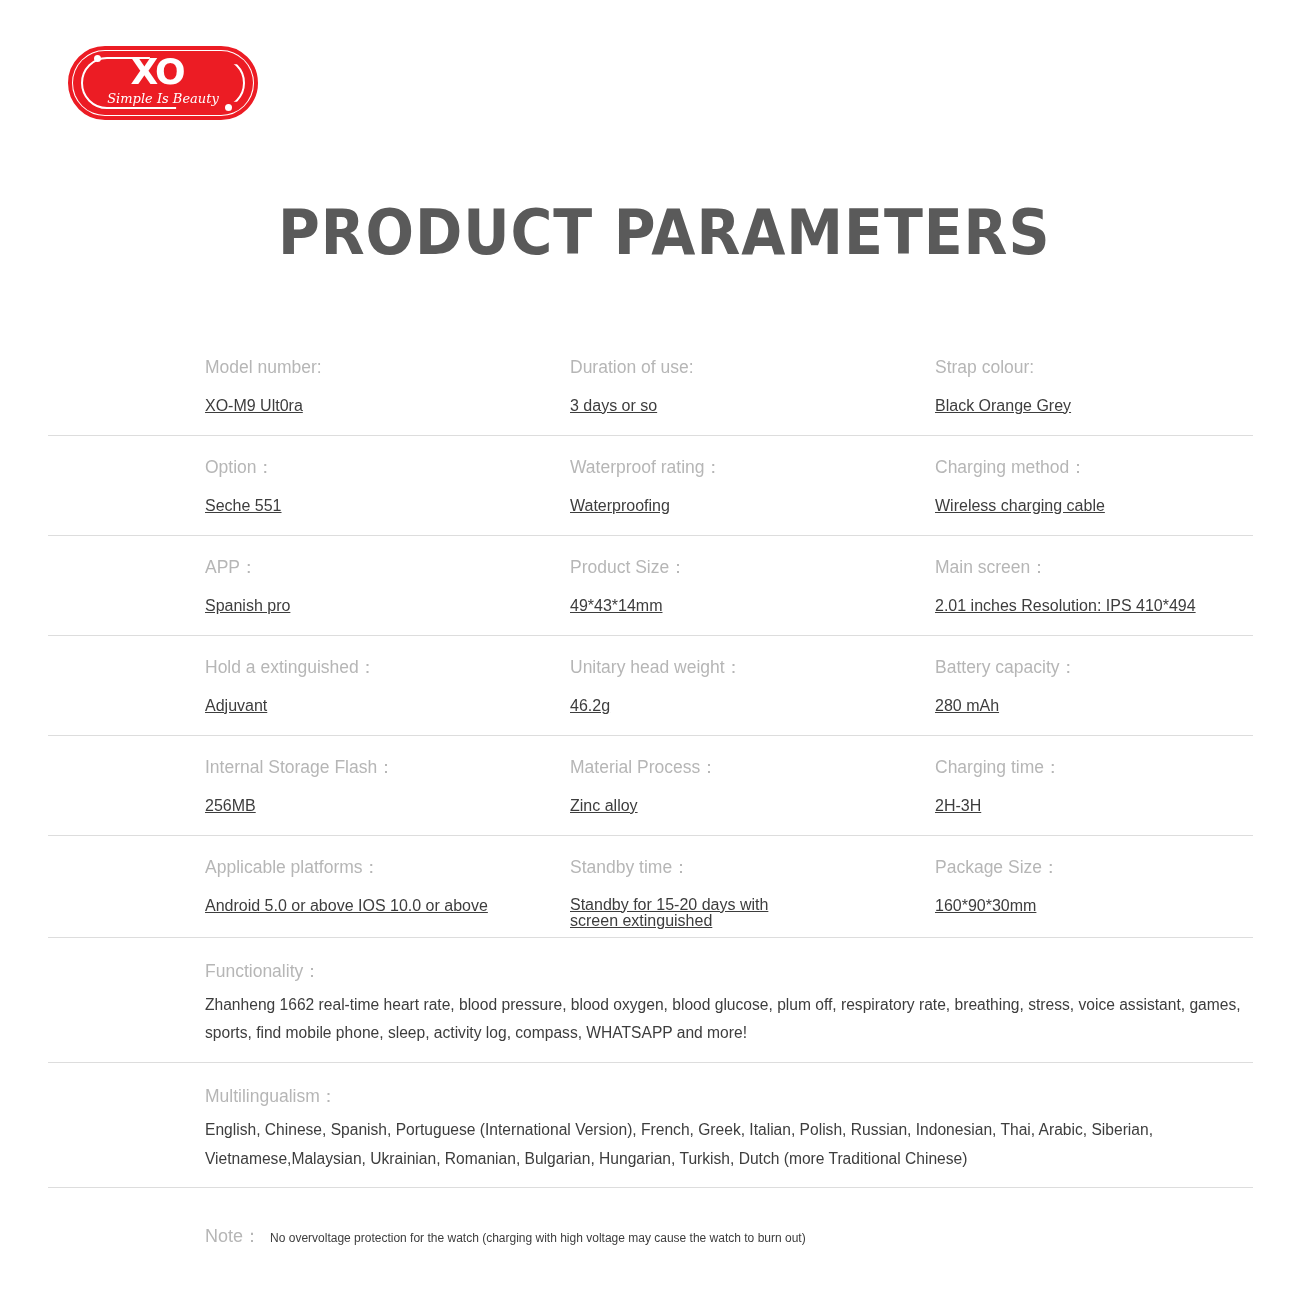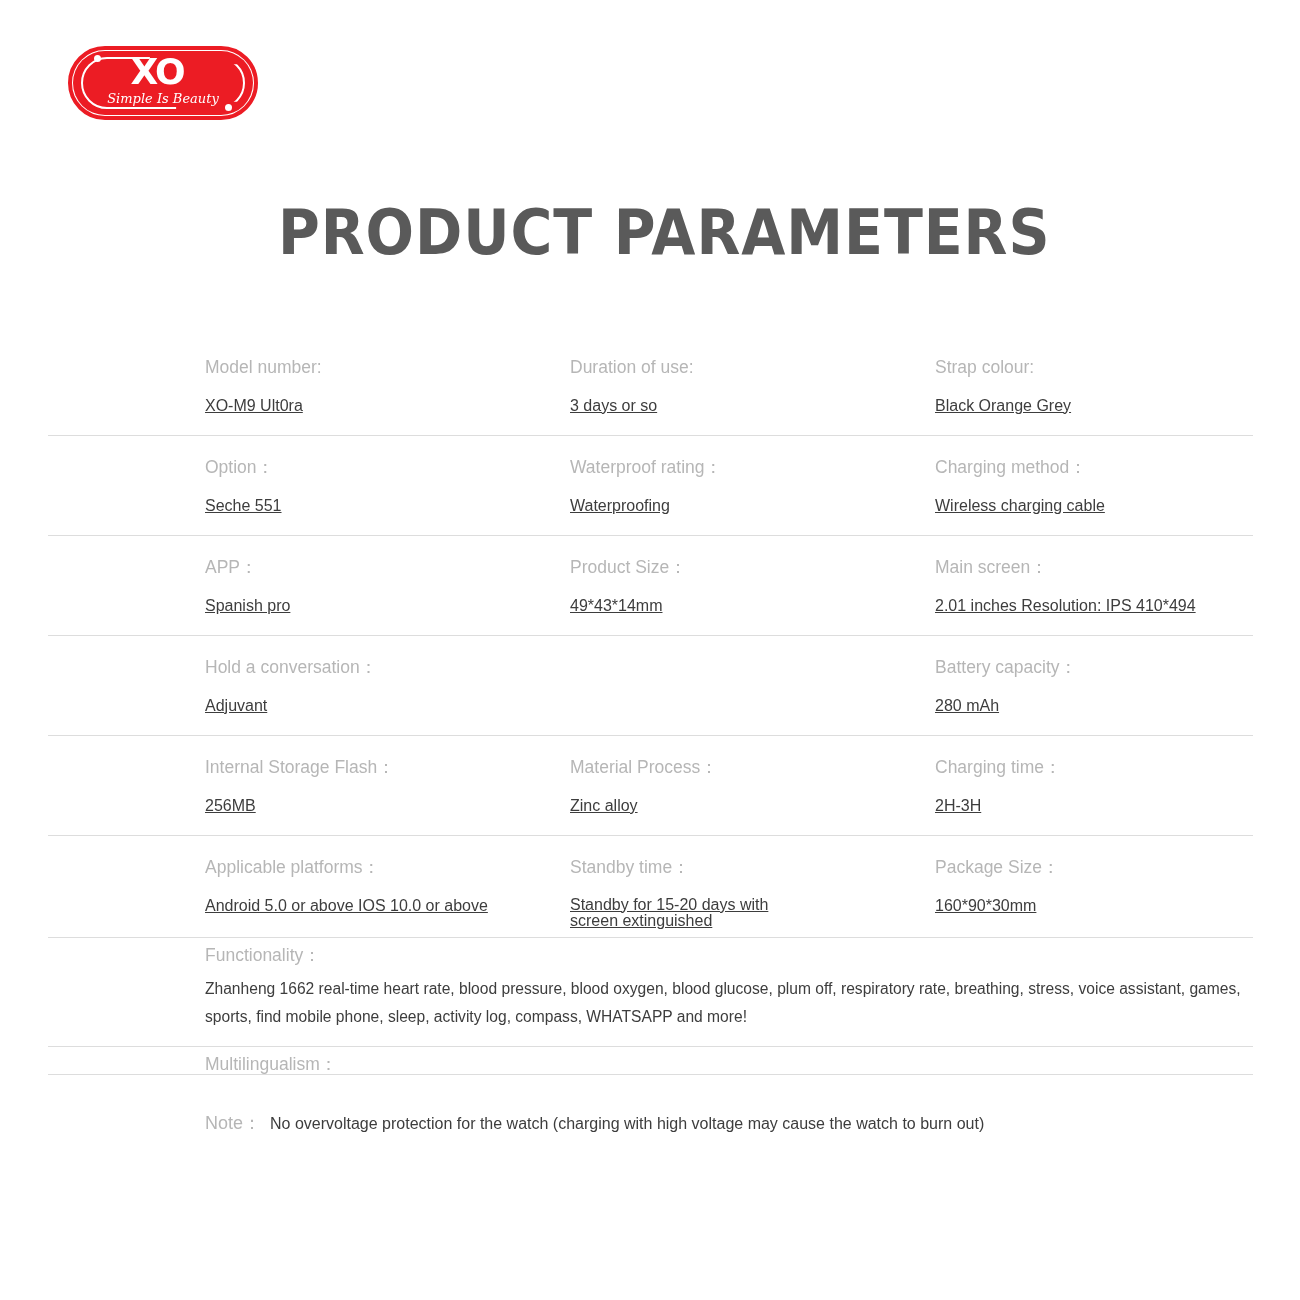--- a/index.html
+++ b/index.html
@@ -151,21 +151,21 @@
     position: relative;
   }
   .wide-block .inner {
     padding-left: 157px;
     padding-right: 5px;
   }
   .wide-label {
     color: #b6b6b6;
     font-size: 17.5px;
     line-height: 1;
-    padding-top: 10px;
+    padding-top: 26px;
   }
   .wide-value {
     color: #3d3d3d;
     font-size: 15.6px;
     line-height: 1.85;
     padding-top: 10px;
     padding-bottom: 14px;
     max-width: 1055px;
   }
 
@@ -181,21 +181,21 @@
     align-items: baseline;
   }
   .note-label {
     color: #b6b6b6;
     font-size: 18px;
     line-height: 1;
     white-space: nowrap;
   }
   .note-text {
     color: #3d3d3d;
-    font-size: 16px;
+    font-size: 12px;
     line-height: 1;
     margin-left: 9px;
   }
 </style>
 </head>
 <body>
 
 <div class="logo-wrap">
   <div class="logo-outer"></div>
   <div class="logo-fill"></div>
@@ -253,22 +253,26 @@
     </div>
     <div class="cell c3">
       <div class="label">Main screen：</div>
       <div class="value">2.01 inches Resolution: IPS 410*494</div>
     </div>
   </div>
 
   <div class="spec-row">
     <div class="divider"></div>
     <div class="cell c1">
-      <div class="label">Hold a conversation：</div>
+      <div class="label">Hold a extinguished：</div>
       <div class="value">Adjuvant</div>
+    </div>
+    <div class="cell c2">
+      <div class="label">Unitary head weight：</div>
+      <div class="value">46.2g</div>
     </div>
     <div class="cell c3">
       <div class="label">Battery capacity：</div>
       <div class="value">280 mAh</div>
     </div>
   </div>
 
   <div class="spec-row">
     <div class="divider"></div>
     <div class="cell c1">
@@ -306,20 +310,21 @@
     <div class="inner">
       <div class="wide-label">Functionality：</div>
       <div class="wide-value">Zhanheng 1662 real-time heart rate, blood pressure, blood oxygen, blood glucose, plum off, respiratory rate, breathing, stress, voice assistant, games, sports, find mobile phone, sleep, activity log, compass, WHATSAPP and more!</div>
     </div>
   </div>
 
   <div class="wide-block">
     <div class="divider"></div>
     <div class="inner">
       <div class="wide-label">Multilingualism：</div>
+      <div class="wide-value">English, Chinese, Spanish, Portuguese (International Version), French, Greek, Italian, Polish, Russian, Indonesian, Thai, Arabic, Siberian, Vietnamese,Malaysian, Ukrainian, Romanian, Bulgarian, Hungarian, Turkish, Dutch (more Traditional Chinese)</div>
     </div>
   </div>
 
   <div class="note-block">
     <div class="divider"></div>
     <div class="note-inner">
       <div class="note-label">Note：</div>
       <div class="note-text">No overvoltage protection for the watch (charging with high voltage may cause the watch to burn out)</div>
     </div>
   </div>

